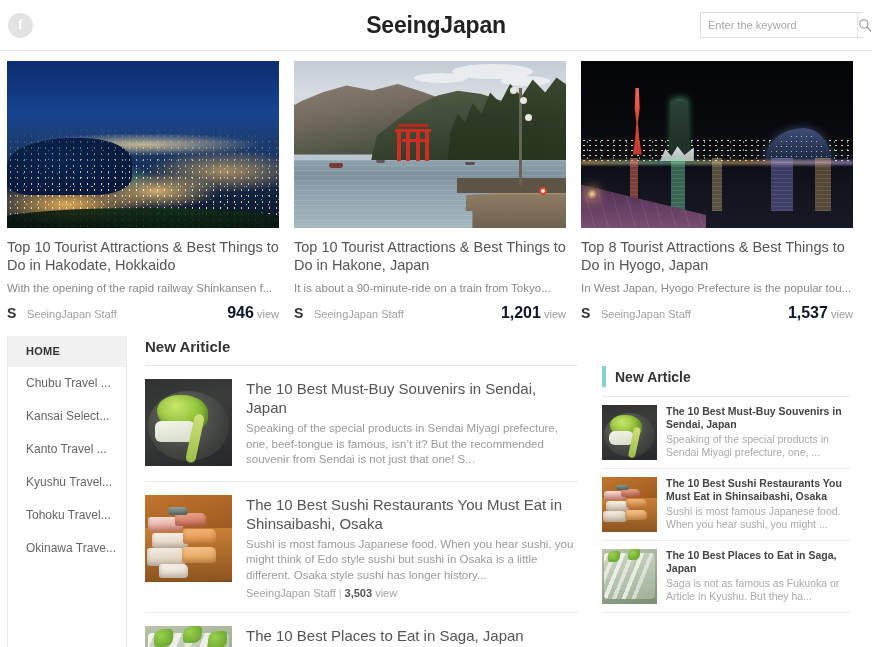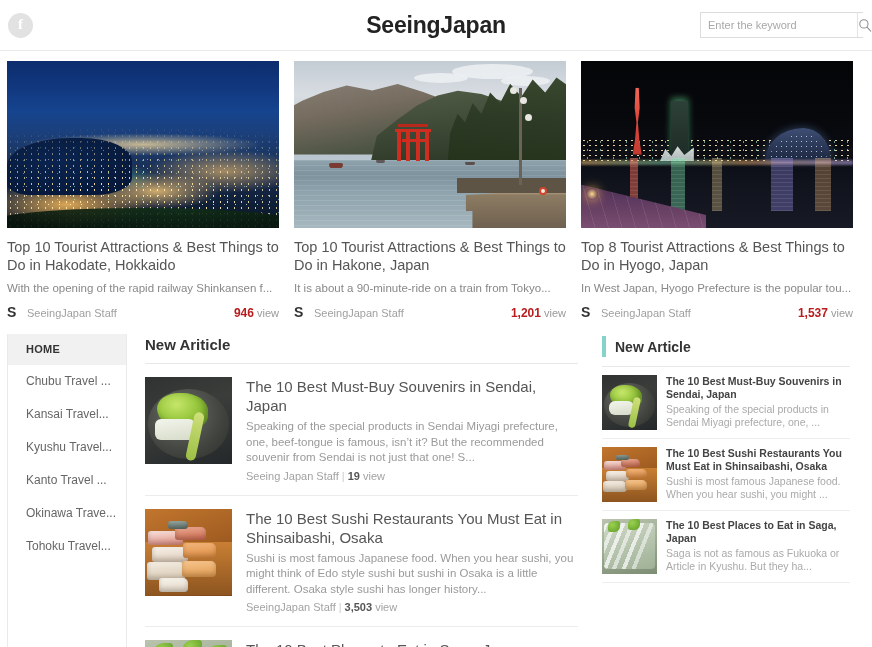--- a/index.html
+++ b/index.html
@@ -82,21 +82,21 @@
     display: flex; align-items: baseline;
     font-size: 11px; color: #a0a0a0;
   }
   .avatar-s {
     font-weight: bold; font-size: 14px; color: #333;
     width: 20px; display: inline-block;
     font-family: "Liberation Sans", sans-serif;
   }
   .hero-meta .author { flex: 1; }
   .hero-meta .views { color: #9a9a9a; }
-  .hero-meta .views b { color: #b91c1c; font-size: 12px; text-align: right; }
+  .hero-meta .views b { color: #0f172a; font-size: 16px; text-align: right; }
 
   
   .art-hakodate {
     position: absolute; inset: 0;
     background:
       radial-gradient(ellipse 120px 34px at 22% 86%, rgba(255,190,90,.85), transparent 70%),
       radial-gradient(ellipse 90px 26px at 55% 78%, rgba(255,205,120,.8), transparent 70%),
       radial-gradient(ellipse 110px 30px at 80% 66%, rgba(255,200,110,.6), transparent 72%),
       radial-gradient(ellipse 170px 16px at 50% 50%, rgba(255,225,160,.75), transparent 70%),
       radial-gradient(ellipse 60px 20px at 40% 70%, rgba(120,255,190,.35), transparent 70%),
@@ -350,20 +350,21 @@
     font-size: 13px; color: #444;
     cursor: pointer; background: #fff;
   }
   .chev {
     display: inline-block; margin-left: 10px;
     width: 8px; height: 8px;
     border-right: 1.4px solid #666; border-bottom: 1.4px solid #666;
     transform: rotate(45deg) translateY(-2px);
   }
   .widget-head {
+    margin-top: 28px;
     display: flex; align-items: center;
     font-size: 14px; font-weight: bold; color: #333;
     padding-bottom: 9px;
     border-bottom: 1px solid #e8e8e8;
   }
   .accent-bar {
     width: 4px; height: 21px; background: #86d3cb;
     margin-right: 9px; flex: none;
   }
   .w-item {
@@ -543,45 +544,42 @@
       <span class="views"><b>1,537</b> <span>view</span></span>
     </div>
   </div>
 </div>
 
 <div class="lower">
 
   <div class="leftnav">
     <div class="nav-item active">HOME</div>
     <div class="nav-item">Chubu Travel ...</div>
-    <div class="nav-item">Kansai Travel...</div>
+    <div class="nav-item">Kansai Select...</div>
+    <div class="nav-item">Kanto Travel ...</div>
     <div class="nav-item">Kyushu Travel...</div>
-    <div class="nav-item">Kanto Travel ...</div>
+    <div class="nav-item">Tohoku Travel...</div>
     <div class="nav-item">Okinawa Trave...</div>
-    <div class="nav-item">Tohoku Travel...</div>
   </div>
 
   <div class="center">
     <div class="section-head">New Ariticle</div>
 
     <div class="art-item">
       <div class="art-thumb">
         <div class="th-wasabi">
             <div class="plate"></div>
             <div class="blob"></div>
             <div class="white"></div>
             <div class="stem"></div>
           </div>
       </div>
       <div class="art-body">
         <div class="art-h">The 10 Best Must-Buy Souvenirs in Sendai, Japan</div>
         <div class="art-p">Speaking of the special products in Sendai Miyagi prefecture, one, beef-tongue is famous, isn’t it? But the recommended souvenir from Sendai is not just that one! S...</div>
-        <div class="art-byline">
-          <span>Seeing Japan Staff</span><span class="sep">|</span><b>19</b> <span>view</span>
-        </div>
       </div>
     </div>
 
     <div class="art-item">
       <div class="art-thumb">
         <div class="th-sushi">
           <div class="board"></div>
           <i style="left:4%;top:26%;width:40%;height:16%;background:linear-gradient(175deg,#f6e2dc,#e08a7c)"></i>
           <i style="left:34%;top:21%;width:36%;height:15%;background:linear-gradient(175deg,#e8a890,#cf6a50)"></i>
           <i style="left:8%;top:44%;width:42%;height:18%;background:linear-gradient(175deg,#f7f2ea,#dcc9b6)"></i>

